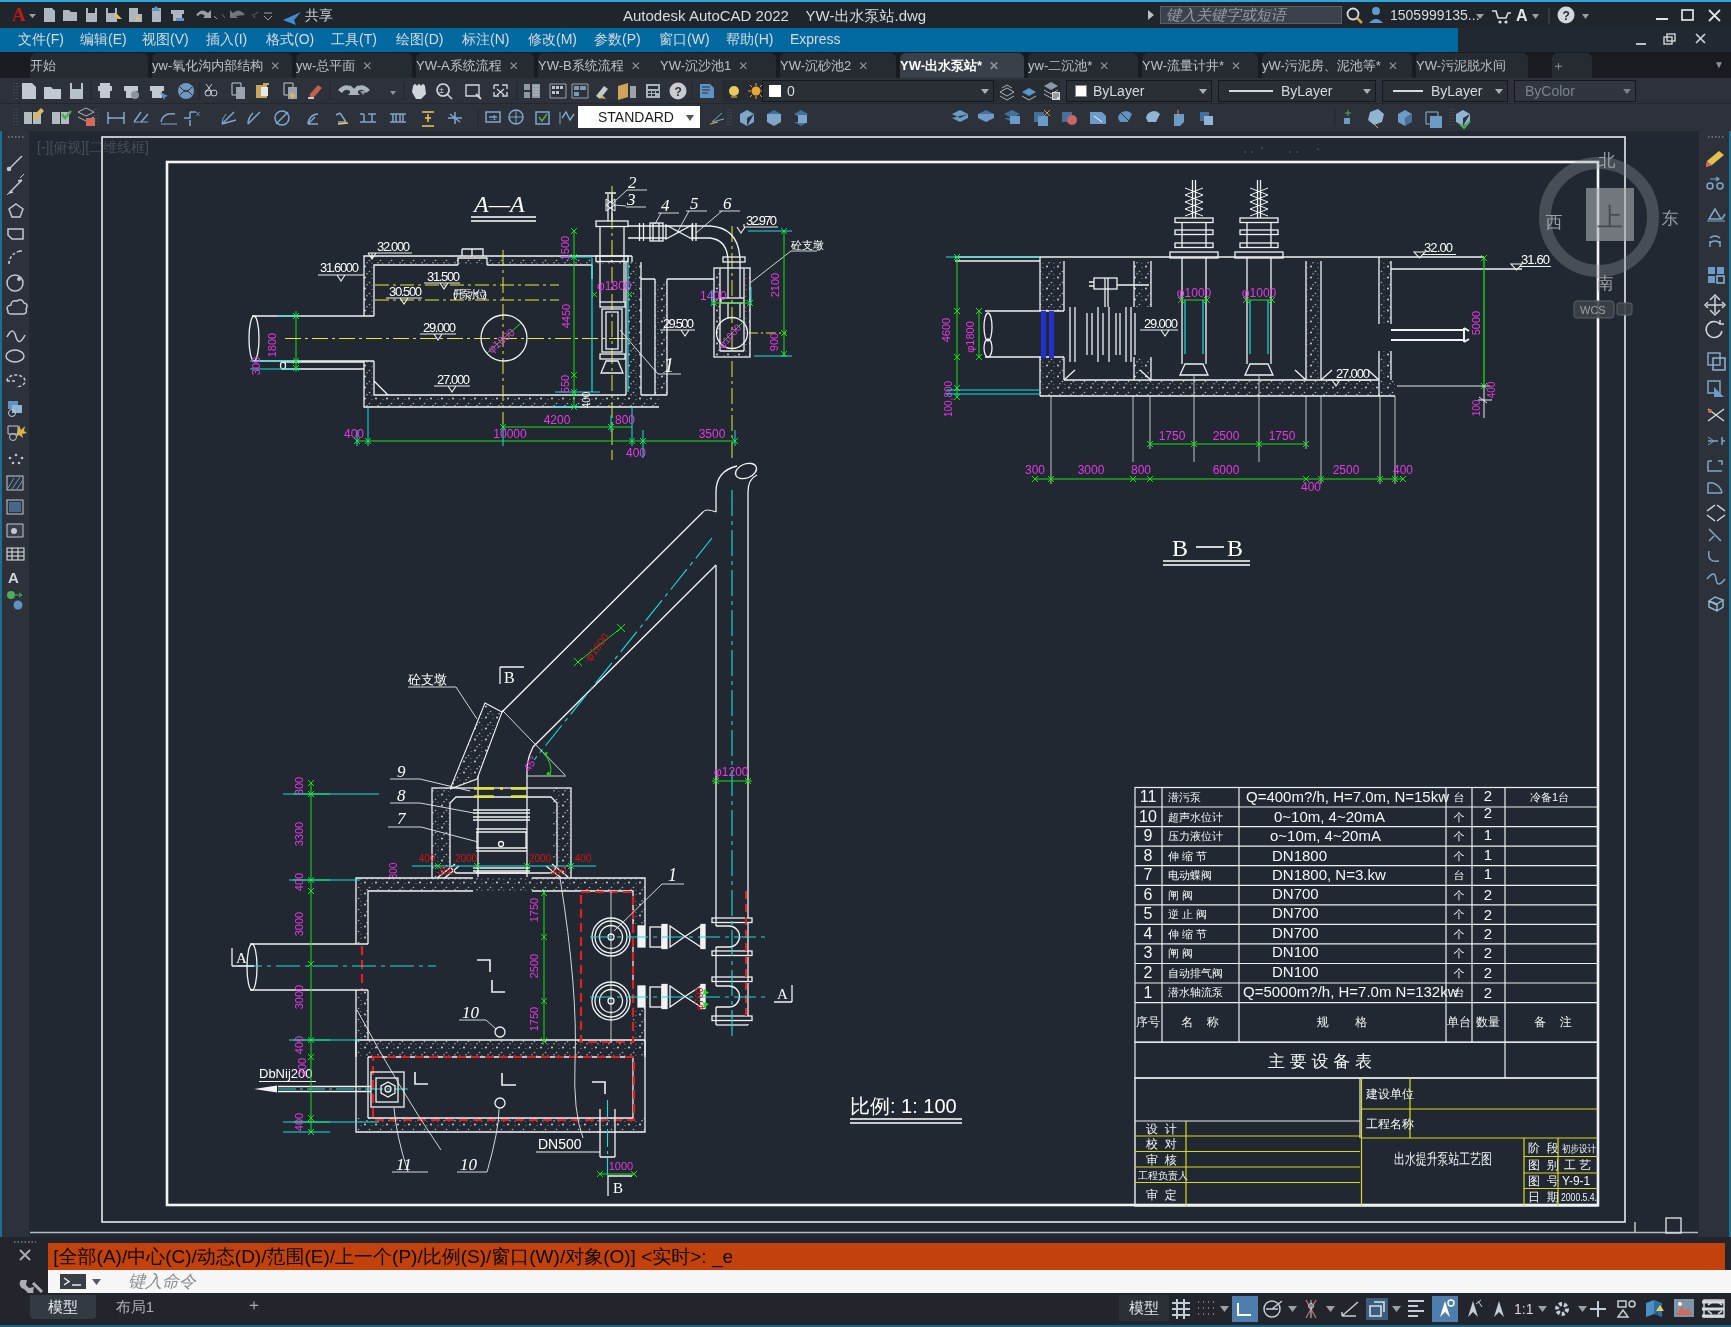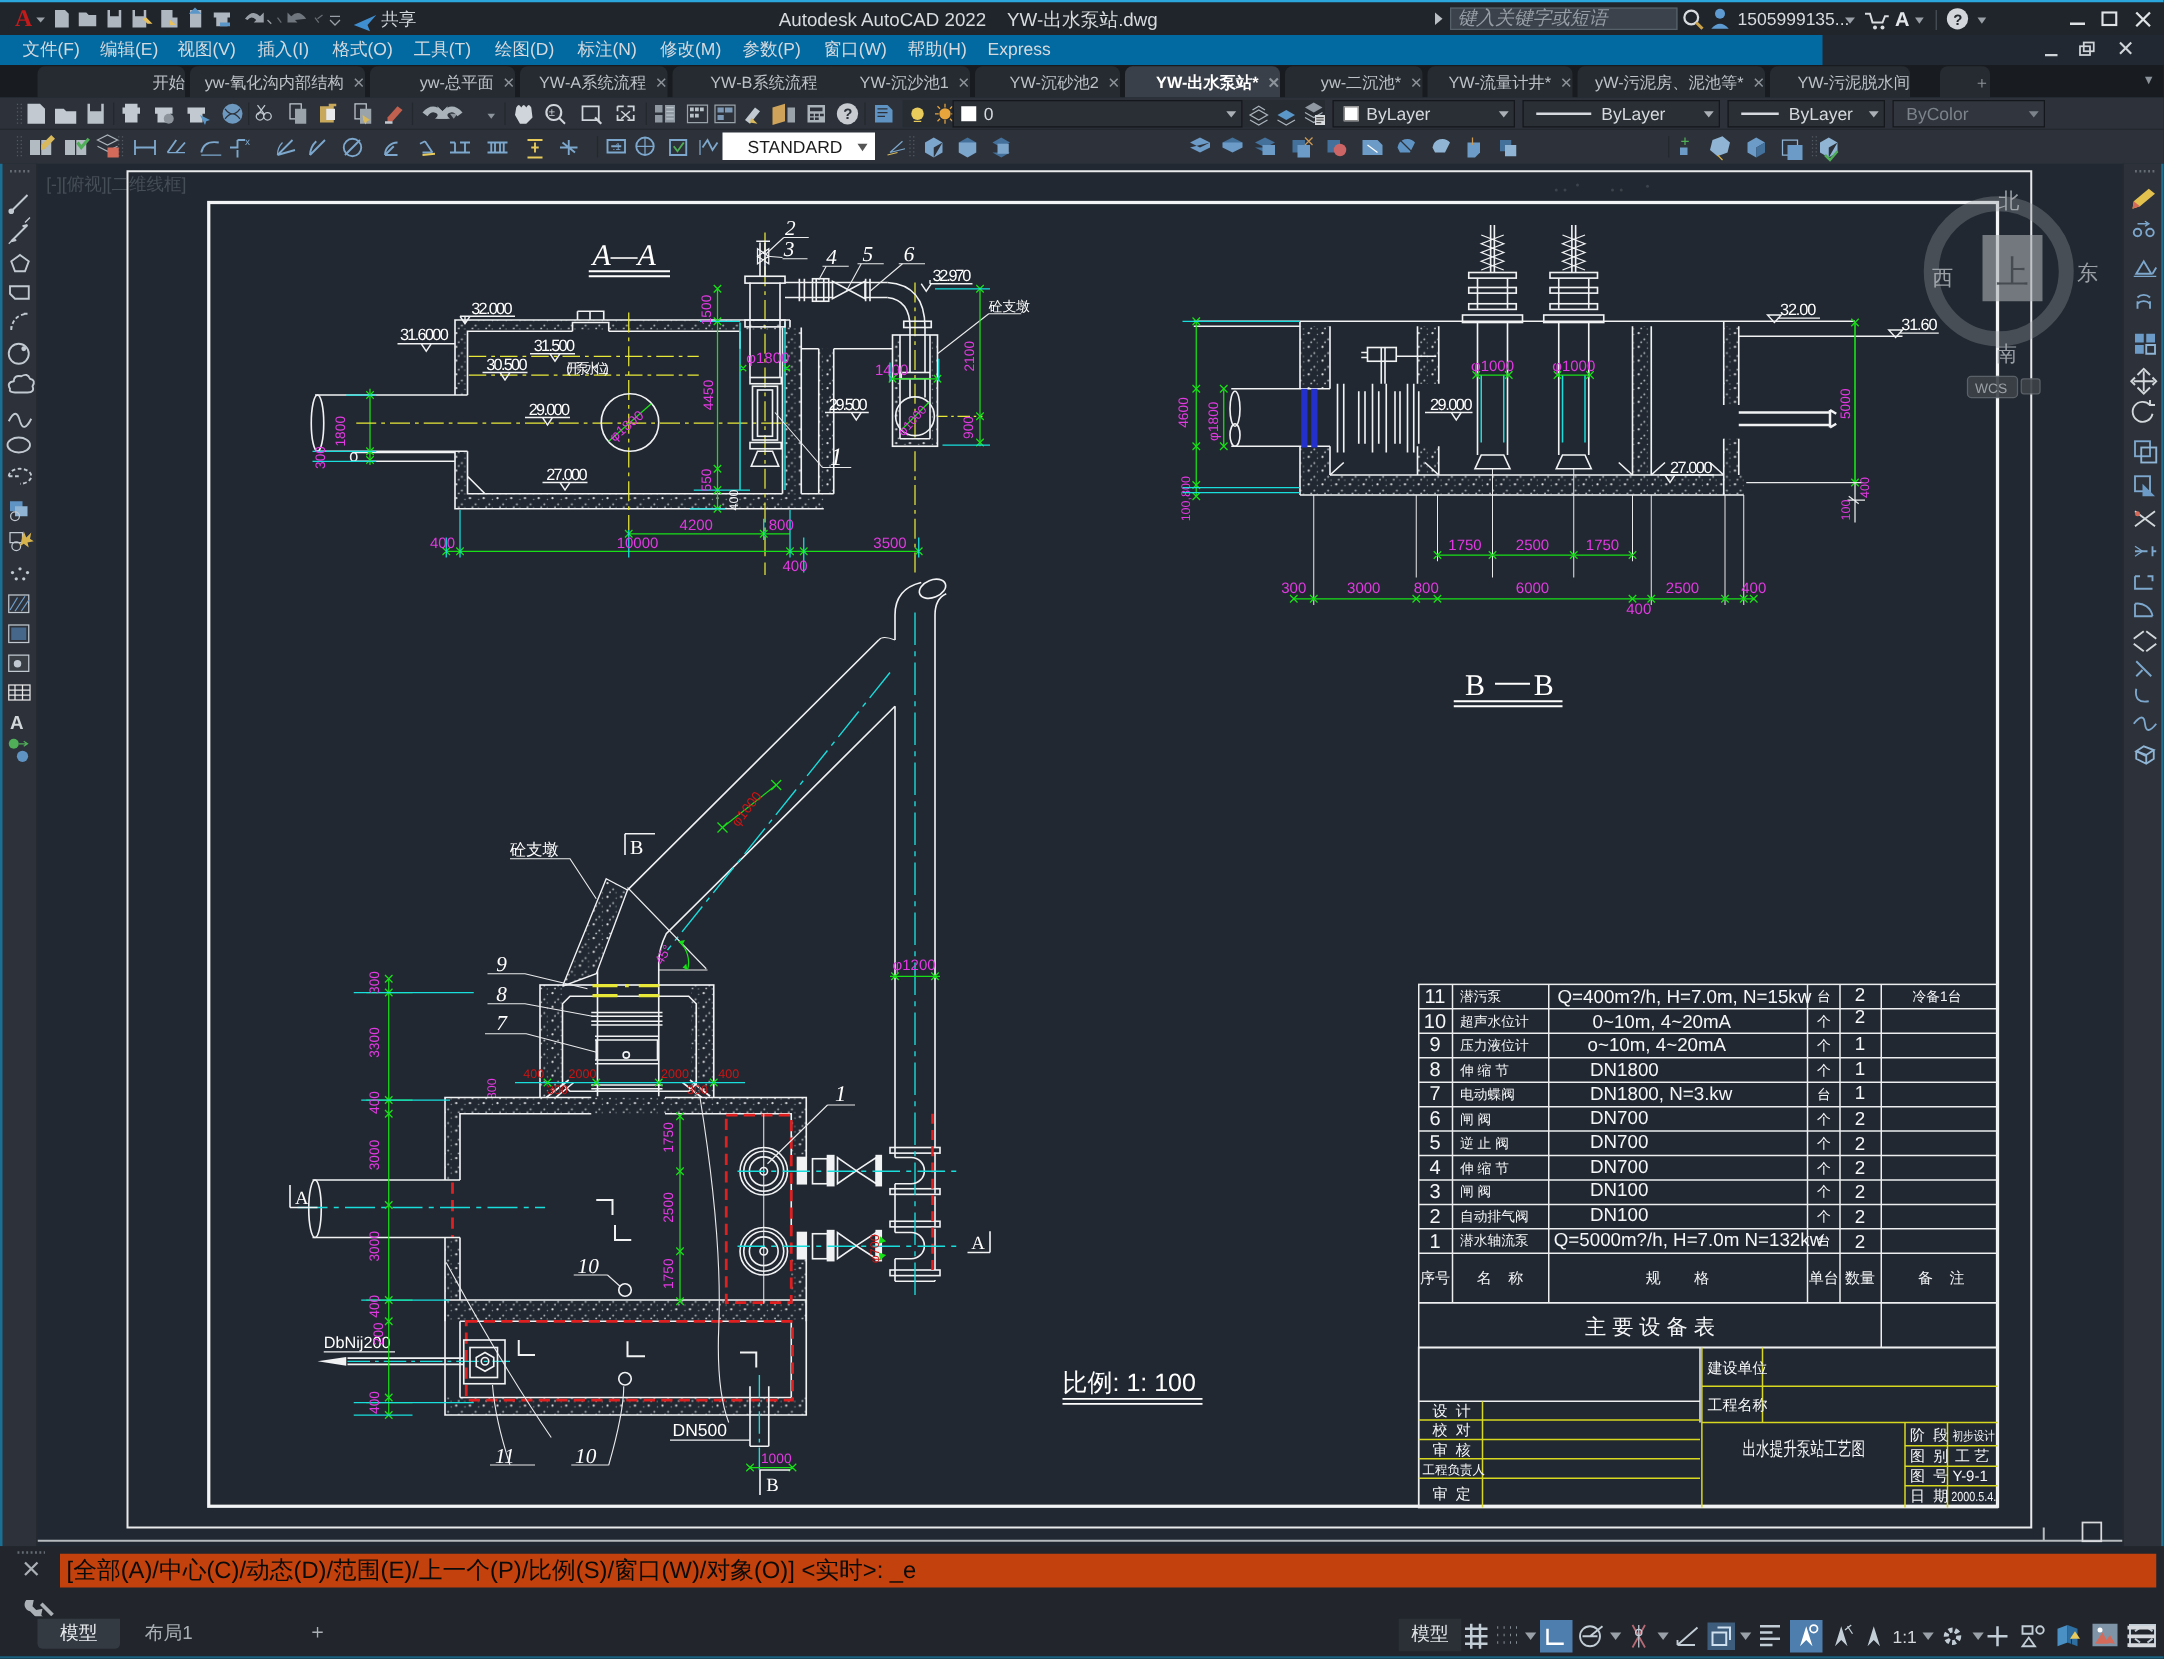--- a/index.html
+++ b/index.html
@@ -2,21 +2,21 @@
 <html><head>
 <meta charset="utf-8">
 <style>
   * { margin:0; padding:0; box-sizing:border-box; }
   html,body { width:1731px; height:1327px; overflow:hidden; background:#222831;
     font-family:"Liberation Sans", sans-serif; }
   .abs { position:absolute; }
   #page { position:relative; width:1731px; height:1327px; background:#222831; }
   .menuitem { color:#d6dade; font-size:14px; }
   .tab { position:absolute; top:1px; height:25px; background:#262b31; color:#bdc2c8;
-    font-size:13px; line-height:25px; text-align:right; border-radius:6px 6px 0 0; }
+    font-size:13px; line-height:25px; text-align:left; border-radius:6px 6px 0 0; }
   .tab .x { color:#8d939a; margin-left:7px; font-size:12px; }
   .combo { position:absolute; height:22px; background:#2a2f36; border:1px solid #14171b;
     color:#d6dade; font-size:14px; line-height:20px; }
   .caret { position:absolute; right:4px; top:8px; width:0; height:0;
     border-left:4px solid transparent; border-right:4px solid transparent; border-top:5px solid #aab0b6; }
 </style>
 </head>
 <body>
 <div id="page">
 
@@ -1076,20 +1076,29 @@
         <text x="1528" y="1185">图&nbsp;&nbsp;号</text>
           <text x="1562" y="1185">Y-9-1</text>
         <text x="1528" y="1201">日&nbsp;&nbsp;期</text>
           <text x="1561" y="1201" font-size="10.5" textLength="36" lengthAdjust="spacingAndGlyphs">2000.5.4.</text>
       </g>
     </g>
   </svg>
 
   <div class="abs" style="left:0;top:1237px;width:1731px;height:90px;background:#22262c;"></div>
   <div class="abs" id="cmdgray" style="left:48px;top:1243px;width:1677px;height:27px;background:#c2410c;color:#0b0b0b;font-size:19px;line-height:27px;white-space:nowrap;">&nbsp;[全部(A)/中心(C)/动态(D)/范围(E)/上一个(P)/比例(S)/窗口(W)/对象(O)] &lt;实时&gt;: _e</div>
+  <div class="abs" id="cmdwhite" style="left:48px;top:1270px;width:1683px;height:23px;background:#f7f7f7;">
+    <svg class="abs" style="left:12px;top:3px" width="46" height="17" viewBox="0 0 46 17">
+      <rect x="0" y="1" width="26" height="15" fill="#3a3f46"></rect>
+      <path d="M4 5 l5 3.5 -5 3.5" stroke="#e8e8e8" fill="none" stroke-width="1.5"></path>
+        <path d="M12 12 h9" stroke="#e8e8e8" stroke-width="1.5"></path>
+      <path d="M32 6 l9 0 -4.5 6 z" fill="#555b61"></path>
+    </svg>
+    <div class="abs" style="left:80px;top:0;color:#8a8f94;font-style:italic;font-size:17px;line-height:23px;">键入命令</div>
+  </div>
   <svg class="abs" style="left:0;top:1237px" width="48px" height="90" viewBox="0 0 48 90">
     <path d="M14 5 h22" stroke="#666c74" stroke-width="2" stroke-dasharray="1.5 2"></path>
     <path d="M20 13 l10 10 M30 13 l-10 10" stroke="#aab0b6" stroke-width="1.8"></path>
     <path d="M21 43 a5.5 5.5 0 0 0 3 9 l8 8 a5.5 5.5 0 0 0 9 -3 l-5 1 -3 -3 1 -5 -5 1 -3 -3 1 -5 z" fill="#aab0b6"></path>
     <path d="M33 46 l9 9" stroke="#aab0b6" stroke-width="3"></path>
   </svg>
 
   <div class="abs" id="statusbar" style="left:0;top:1293px;width:1731px;height:32px;background:#22262c;">
     <div class="abs" style="left:30px;top:2px;width:66px;height:24px;background:#343a42;color:#e8ebee;font-size:15px;text-align:center;line-height:24px;border-radius:0 0 4px 4px;">模型</div>
     <div class="abs" style="left:100px;top:2px;width:70px;height:24px;color:#aab0b6;font-size:15px;text-align:center;line-height:24px;">布局1</div>

